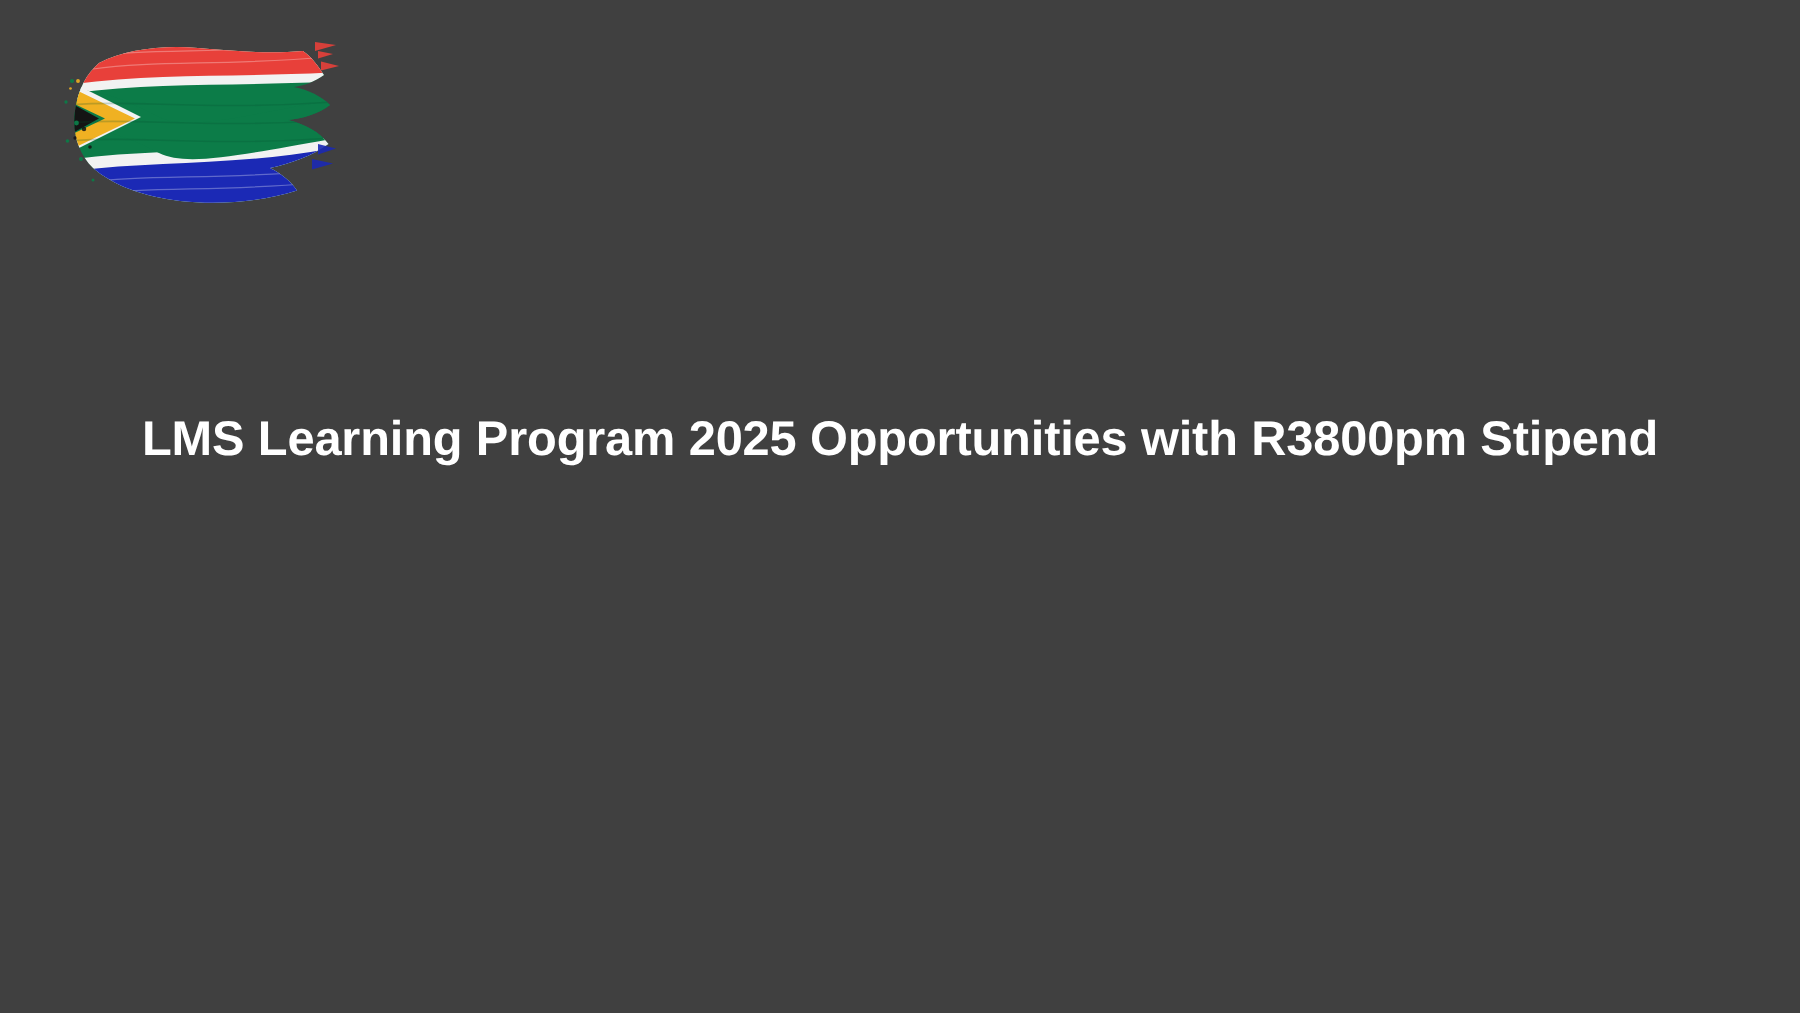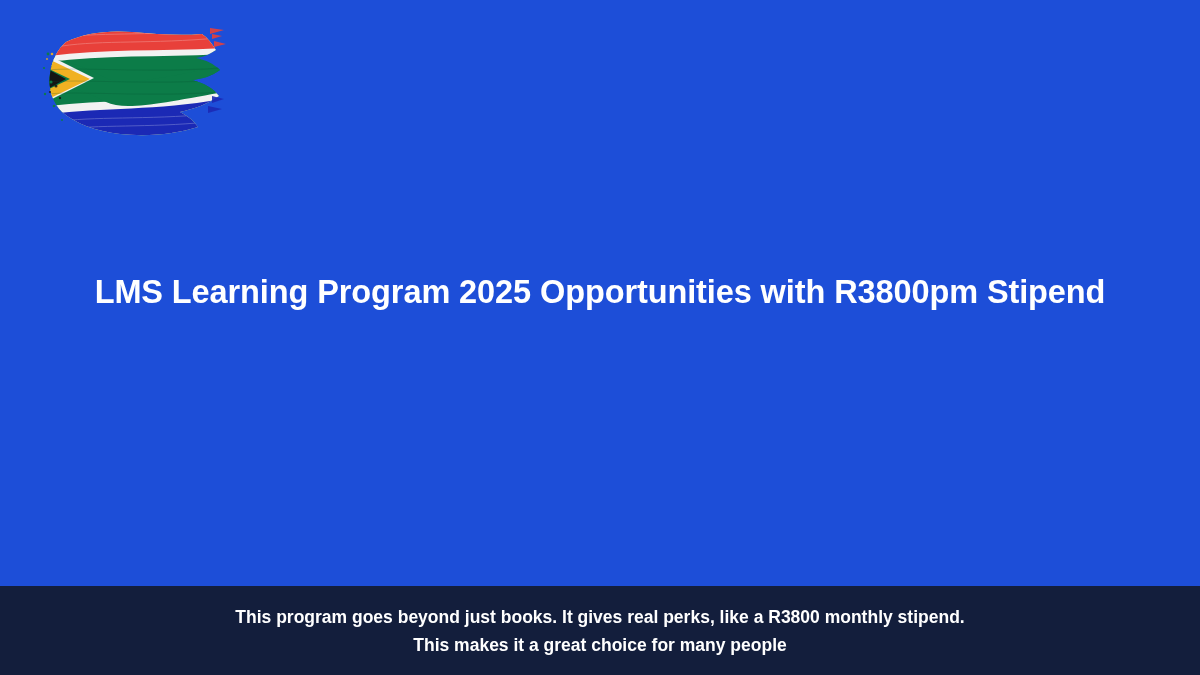--- a/index.html
+++ b/index.html
@@ -11,21 +11,21 @@
     width: 1200px;
     height: 675px;
     overflow: hidden;
     font-family: "Liberation Sans", sans-serif;
     background: #05733b;
   }
   .poster {
     position: relative;
     width: 1200px;
     height: 675px;
-    background: #1d4ed8;
+    background: #404040;
     overflow: hidden;
   }
 
   
   .flag-badge {
     position: absolute;
     left: 36px;
     top: 24px;
     width: 190px;
     height: 116px;
@@ -168,18 +168,14 @@
       </g>
     </svg>
   </div>
 
   <div class="hero">
     <div class="hero-inner">
       <h1 class="poster-title">LMS Learning Program 2025 Opportunities with R3800pm Stipend</h1>
     </div>
   </div>
 
-  <div class="caption-bar">
-    <div class="caption-line">This program goes beyond just books. It gives real perks, like a R3800 monthly stipend.</div>
-    <div class="caption-line">This makes it a great choice for many people</div>
-  </div>
 
 </div>
 
 </body></html>

